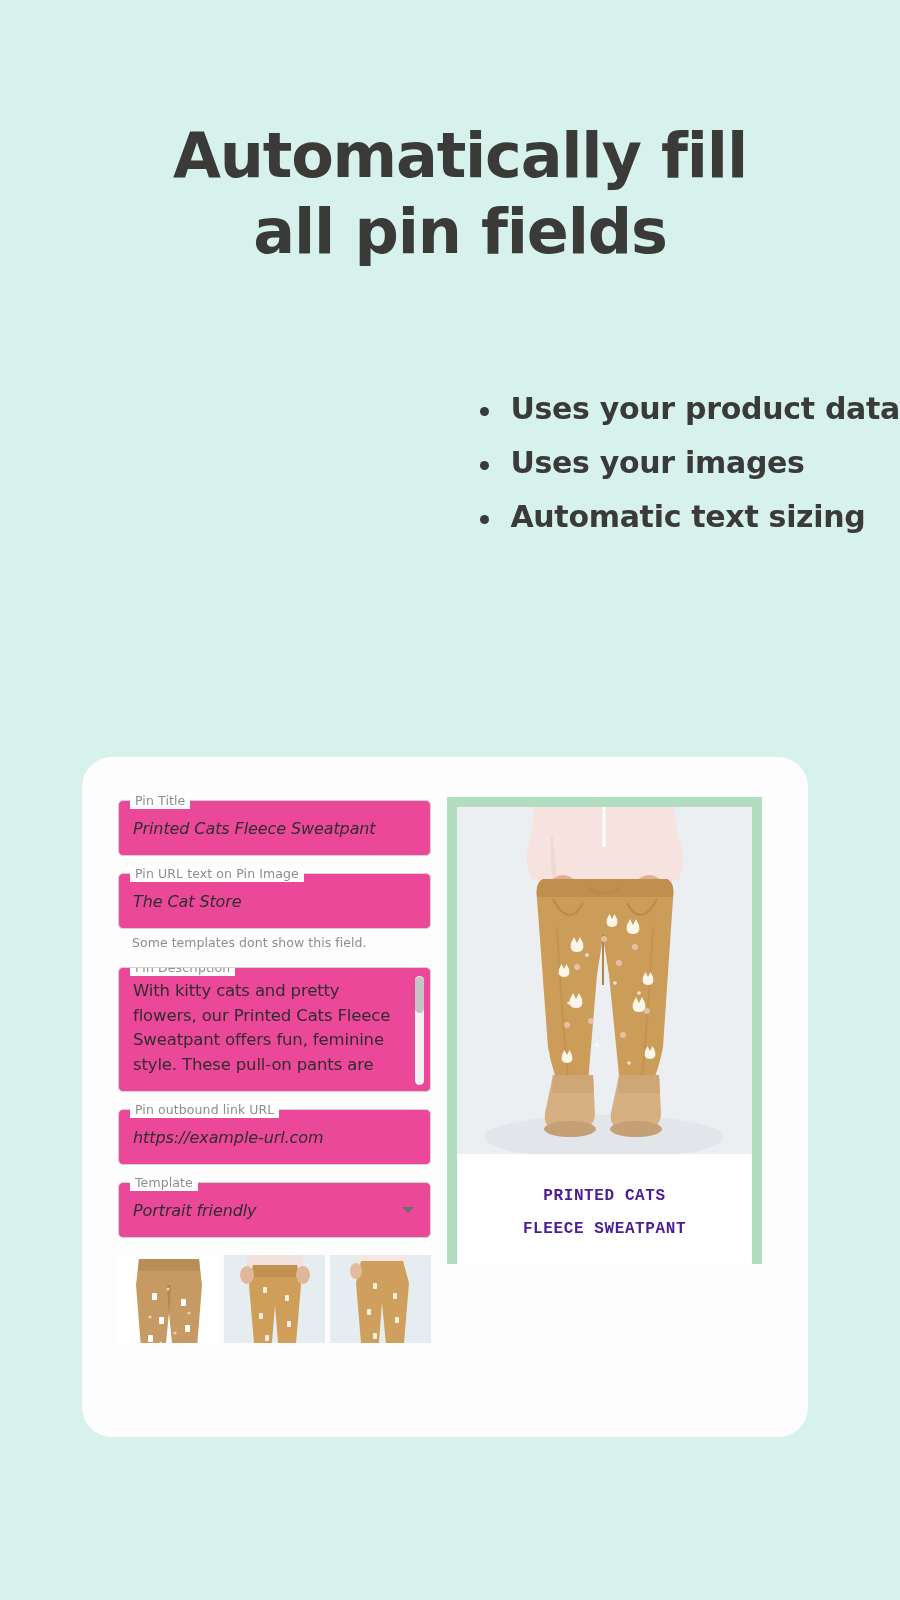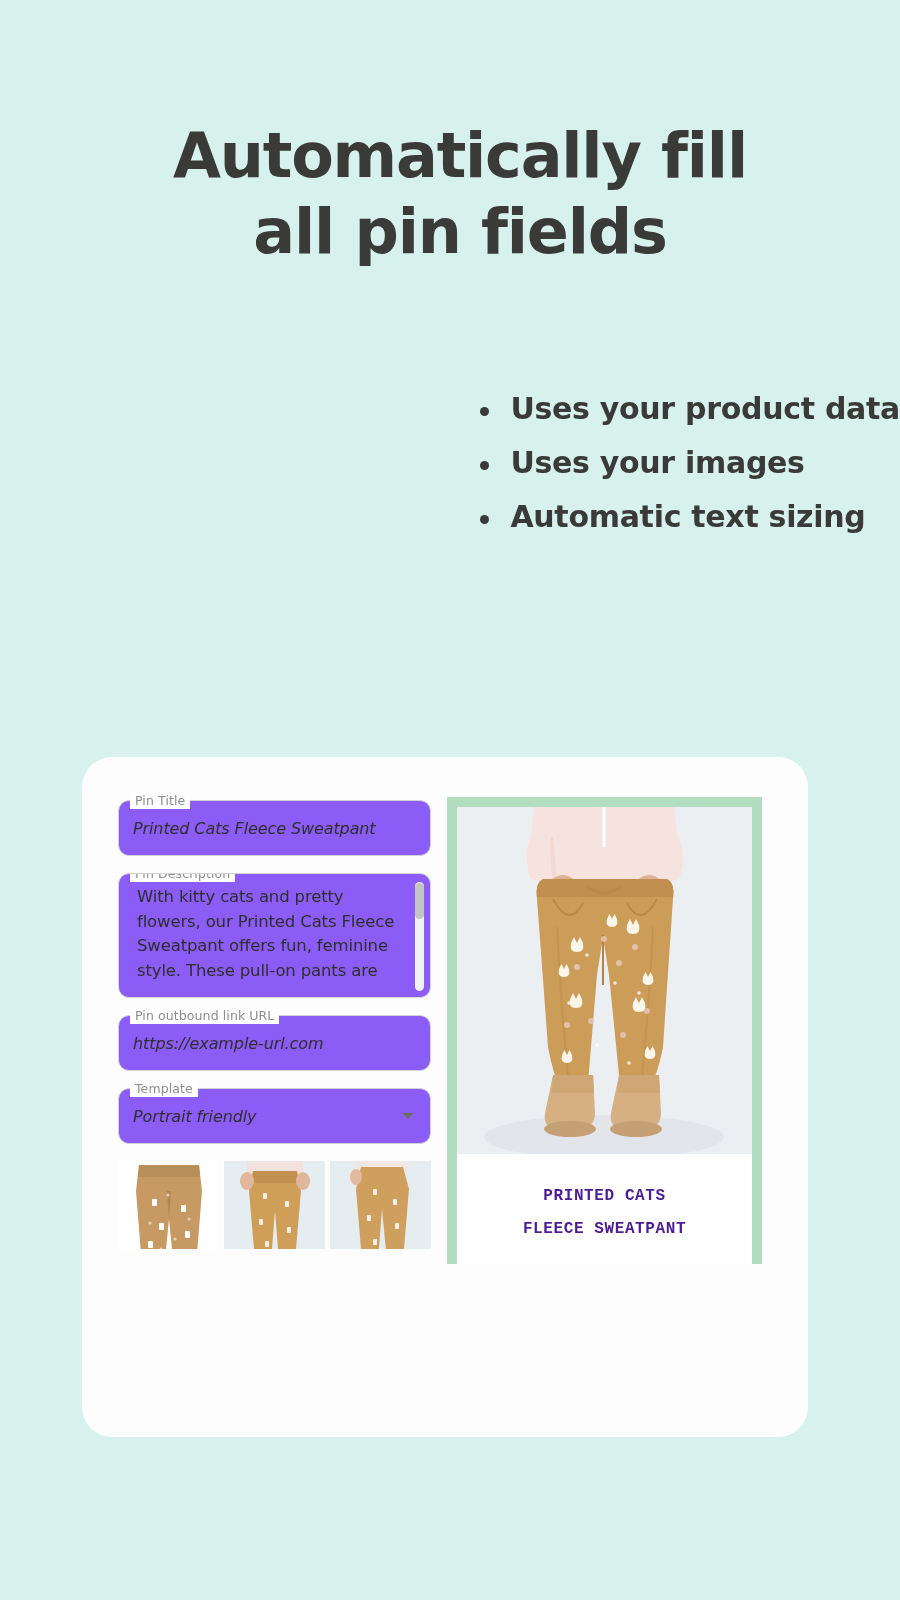--- a/index.html
+++ b/index.html
@@ -89,22 +89,22 @@
     width: 313px;
   }
 
   .mui-field {
     position: relative;
     margin-bottom: 17px;
   }
   .mui-box {
     position: relative;
     border: 1px solid #d3d3d3;
-    border-radius: 11px;
-    background: #8b5cf6;
+    border-radius: 5px;
+    background: #ec4899;
     padding: 0 14px;
     height: 56px;
     display: flex;
     align-items: center;
   }
   .mui-label {
     position: absolute;
     top: -8px;
     left: 11px;
     background: #ffffff;
@@ -130,23 +130,22 @@
     color: #8d8d8d;
     font-family: "DejaVu Sans", sans-serif;
     margin: 6px 0 0 14px;
     letter-spacing: 0.05px;
   }
 
   
   .mui-box.textarea {
     height: 125px;
     align-items: flex-start;
-    padding: 11px 14px 11px 7px;
-    overflow: hidden;
-    justify-content: center;
+    padding: 11px 14px 11px 14px;
+    overflow: hidden;
   }
   .mui-textvalue {
     font-size: 16.5px;
     line-height: 24.5px;
     color: #2e2e2e;
     font-family: "DejaVu Sans", sans-serif;
     letter-spacing: -0.15px;
     width: 268px;
     max-height: 101px;
     overflow: hidden;
@@ -268,20 +267,27 @@
 
   <div class="form-col">
 
     <div class="mui-field">
       <div class="mui-box">
         <span class="mui-label">Pin Title</span>
         <span class="mui-value">Printed Cats Fleece Sweatpant</span>
       </div>
     </div>
 
+    <div class="mui-field">
+      <div class="mui-box">
+        <span class="mui-label">Pin URL text on Pin Image</span>
+        <span class="mui-value">The Cat Store</span>
+      </div>
+      <div class="mui-helper">Some templates dont show this field.</div>
+    </div>
 
     <div class="mui-field">
       <div class="mui-box textarea">
         <span class="mui-label">Pin Description</span>
         <div class="mui-textvalue">With kitty cats and pretty flowers, our Printed Cats Fleece Sweatpant offers fun, feminine style. These pull-on pants are made from soft</div>
         <div class="scroll-track"></div>
         <div class="scroll-thumb"></div>
       </div>
     </div>
 

